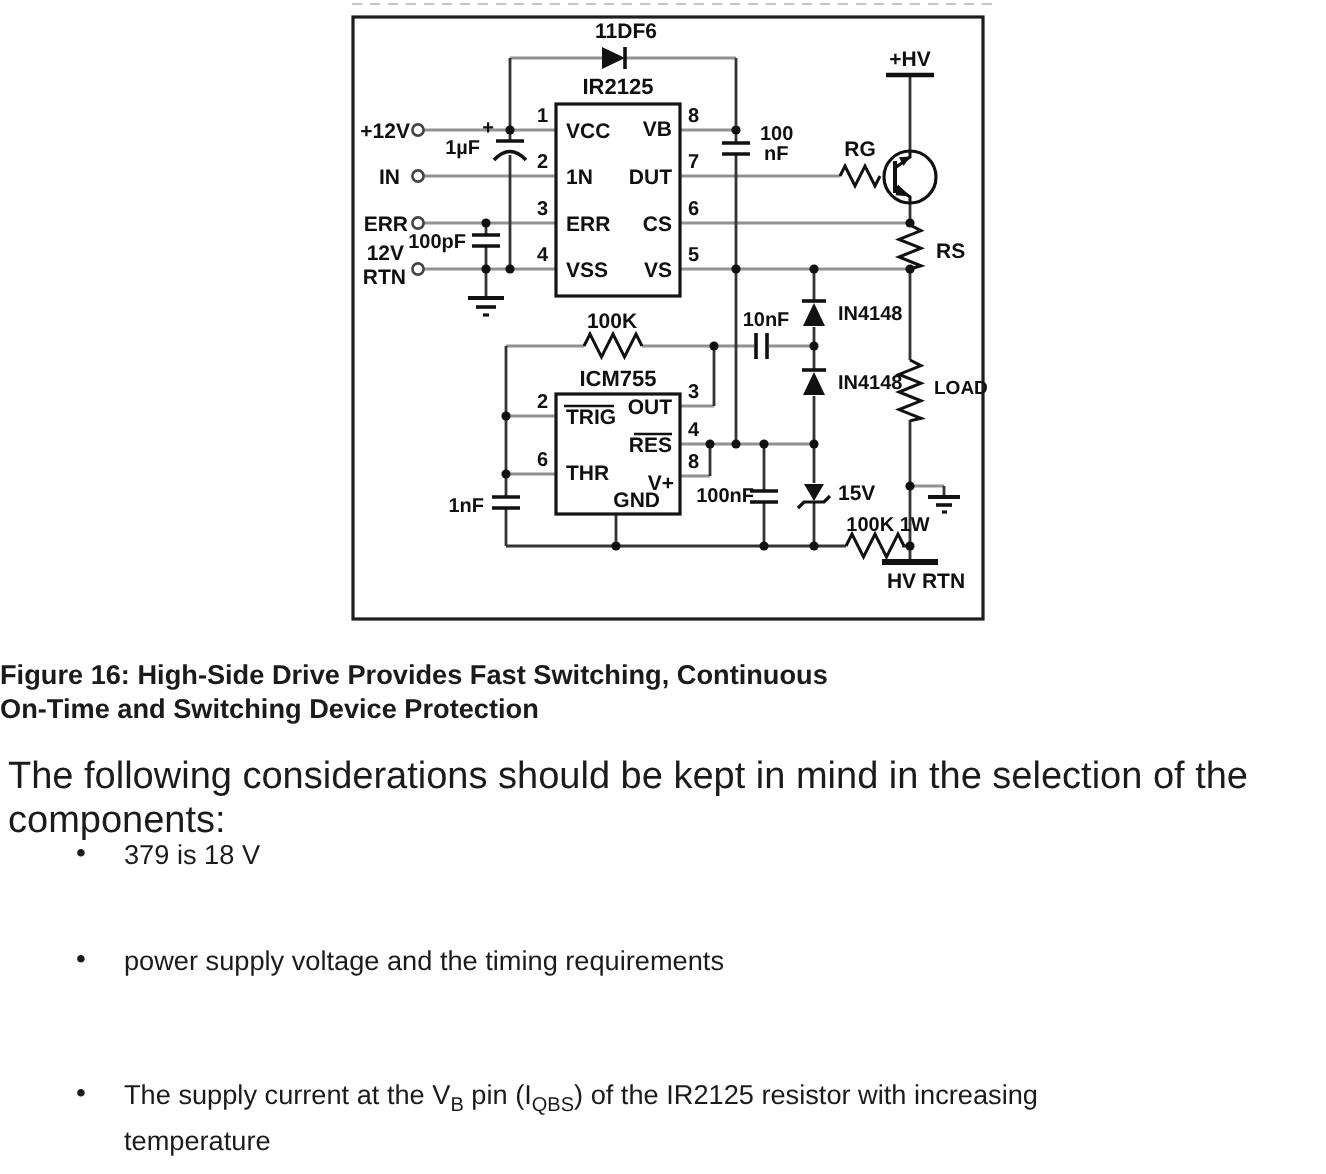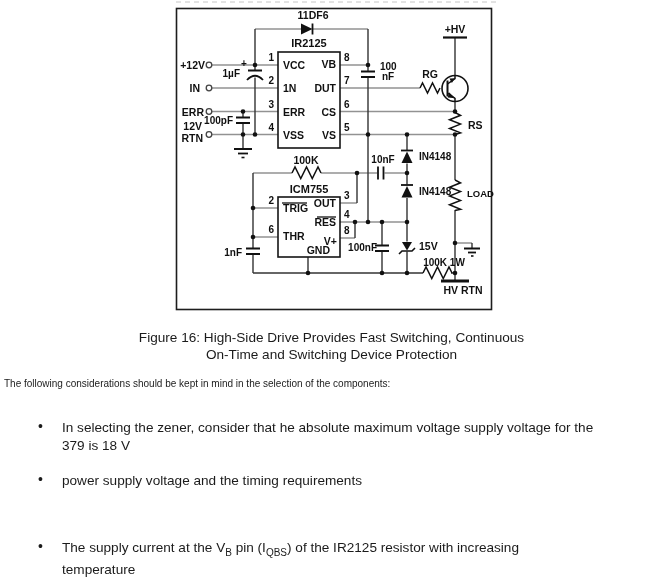--- a/index.html
+++ b/index.html
@@ -1,23 +1,23 @@
 <!DOCTYPE html>
 <html><head>
 <meta charset="utf-8">
 <style>
   html,body{margin:0;padding:0;background:#ffffff;}
   .page{position:relative;width:663px;height:587px;background:#ffffff;overflow:hidden;
         font-family:"Liberation Sans",sans-serif;color:#1b1b1b;}
   .schematic{position:absolute;left:0;top:0;}
   svg text{font-family:"Liberation Sans",sans-serif;font-weight:bold;fill:#101010;}
   .t95{font-size:9.5px}.t10{font-size:10px}.t105{font-size:10.5px}.t11{font-size:11px}
-  .caption{position:absolute;left:0;top:329px;width:663px;text-align:center;
-           font-weight:normal;font-size:13.6px;line-height:17px;}
-  .intro{position:absolute;left:4px;top:378px;font-size:10px;}
+  .caption{position:absolute;left:0;top:329px;width:663px;text-align:left;
+           font-weight:bold;font-size:13.6px;line-height:17px;}
+  .intro{position:absolute;left:4px;top:378px;font-size:19px;}
   .bullet{position:absolute;left:0;width:663px;}
   .bmark{position:absolute;left:38px;top:-1px;font-size:14px;}
   .blines{margin-left:62px;font-size:13.6px;line-height:17.5px;}
   .blines sub{font-size:10px;}
 </style>
 </head>
 <body>
 
 <div class="page">
 
@@ -217,21 +217,20 @@
   <div class="caption">
     <div>Figure 16: High-Side Drive Provides Fast Switching, Continuous</div>
     <div>On-Time and Switching Device Protection</div>
   </div>
 
   <div class="intro">The following considerations should be kept in mind in the selection of the components:</div>
 
   <div class="bullet" style="top:419px">
     <span class="bmark">•</span>
     <div class="blines">
-      <div>In selecting the zener, consider that he absolute maximum voltage supply voltage for the</div>
       <div>379 is 18 V</div>
     </div>
   </div>
 
   <div class="bullet" style="top:472px">
     <span class="bmark">•</span>
     <div class="blines">
       <div>power supply voltage and the timing requirements</div>
     </div>
   </div>

